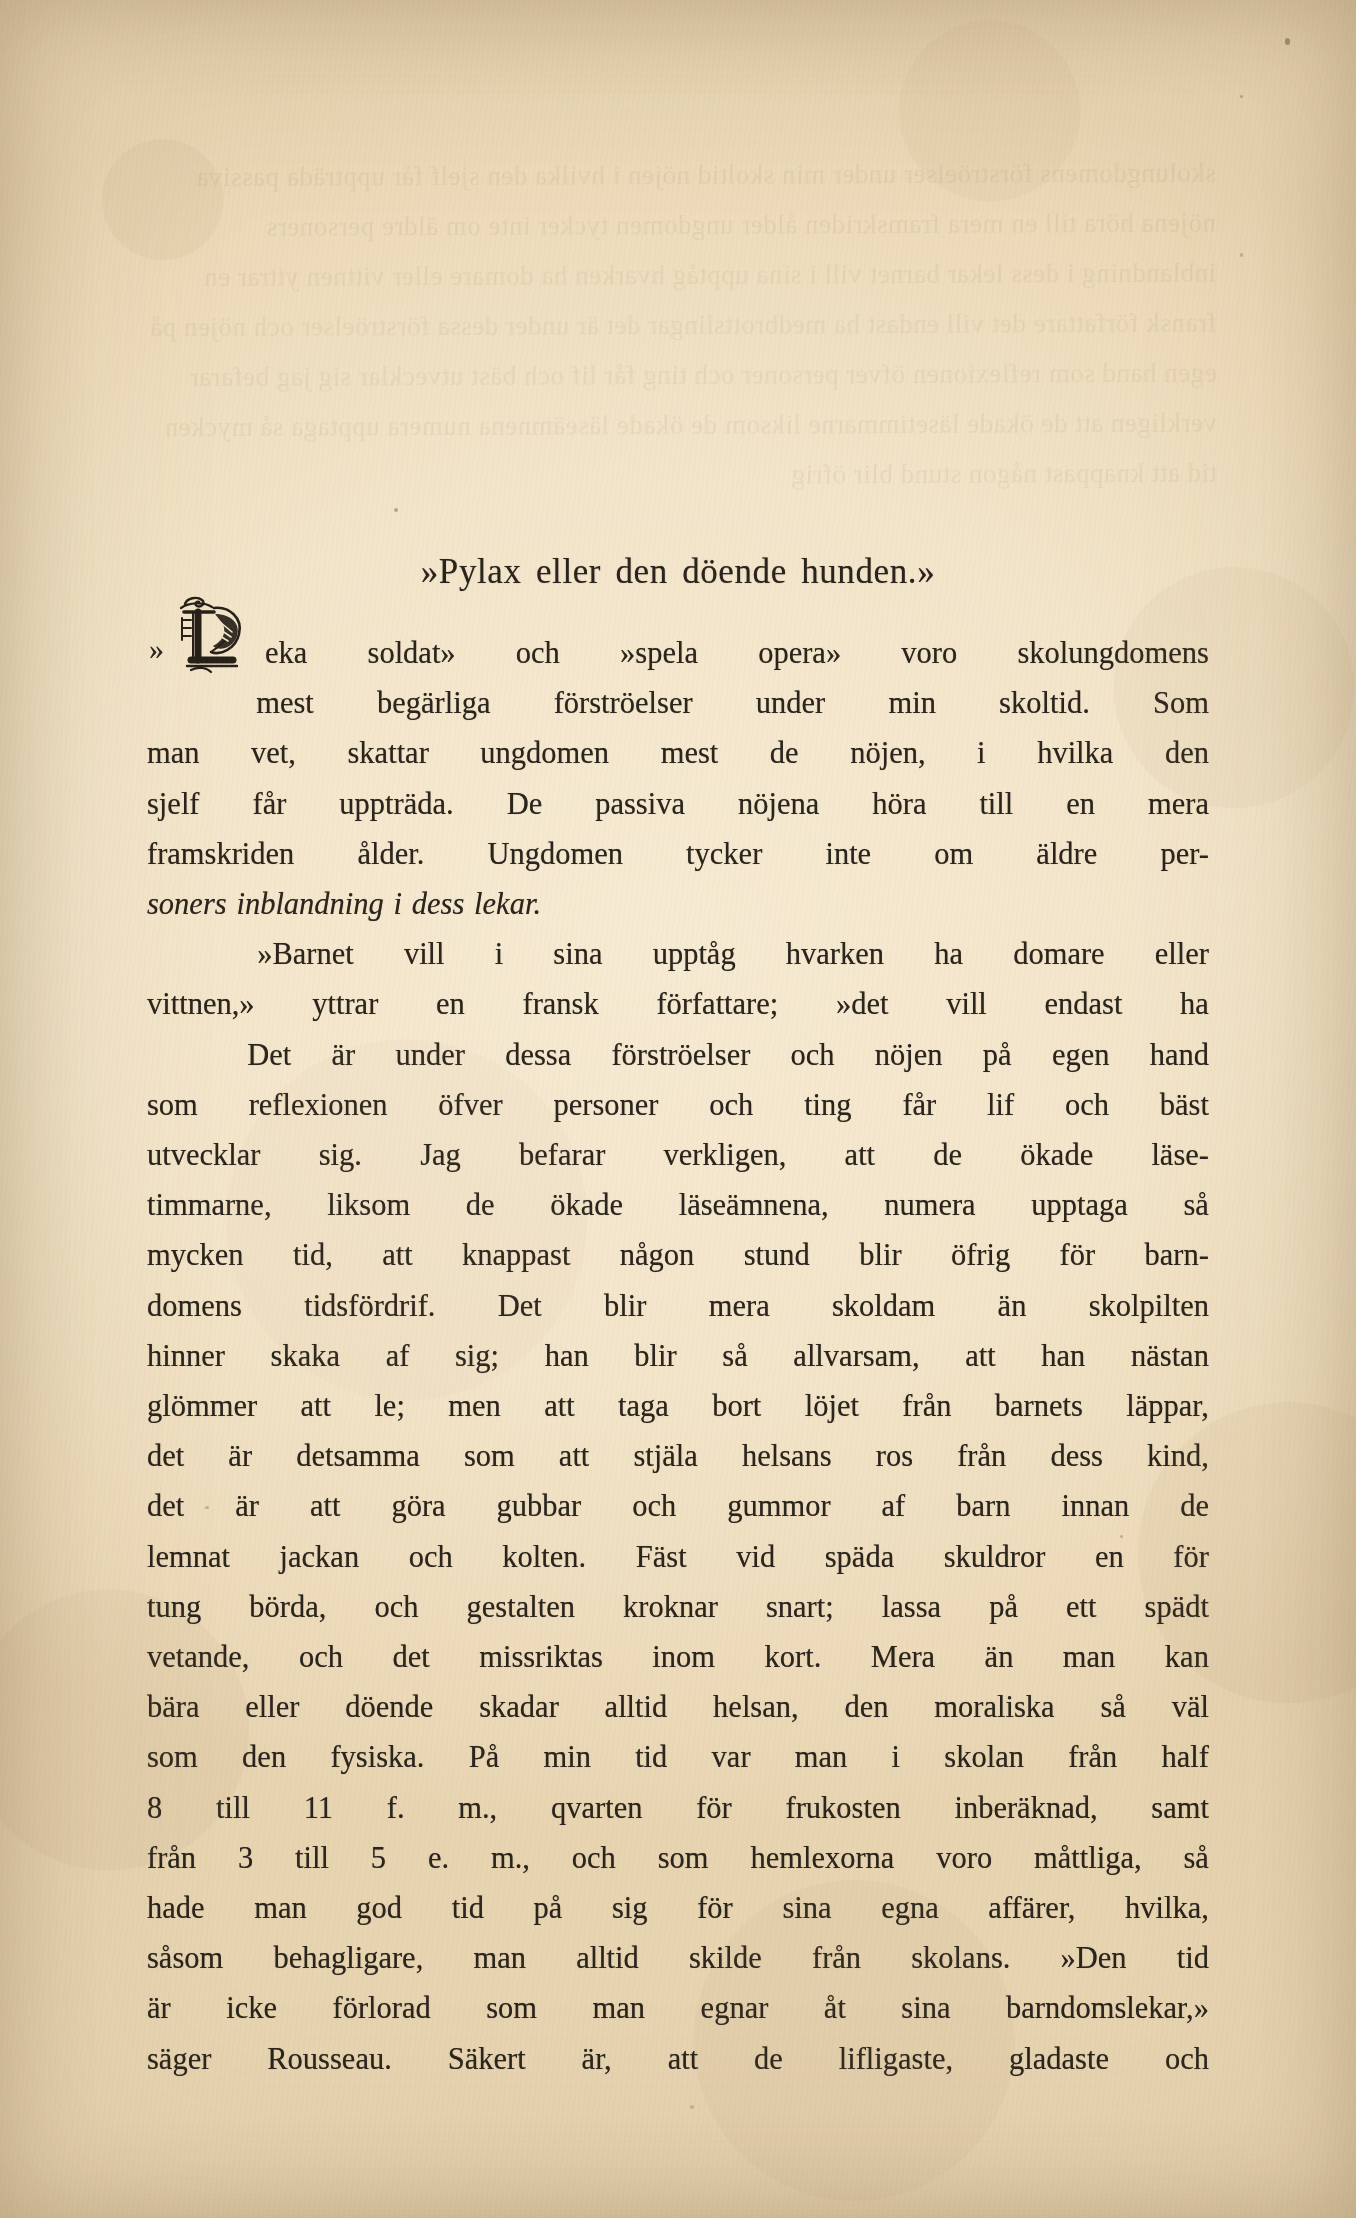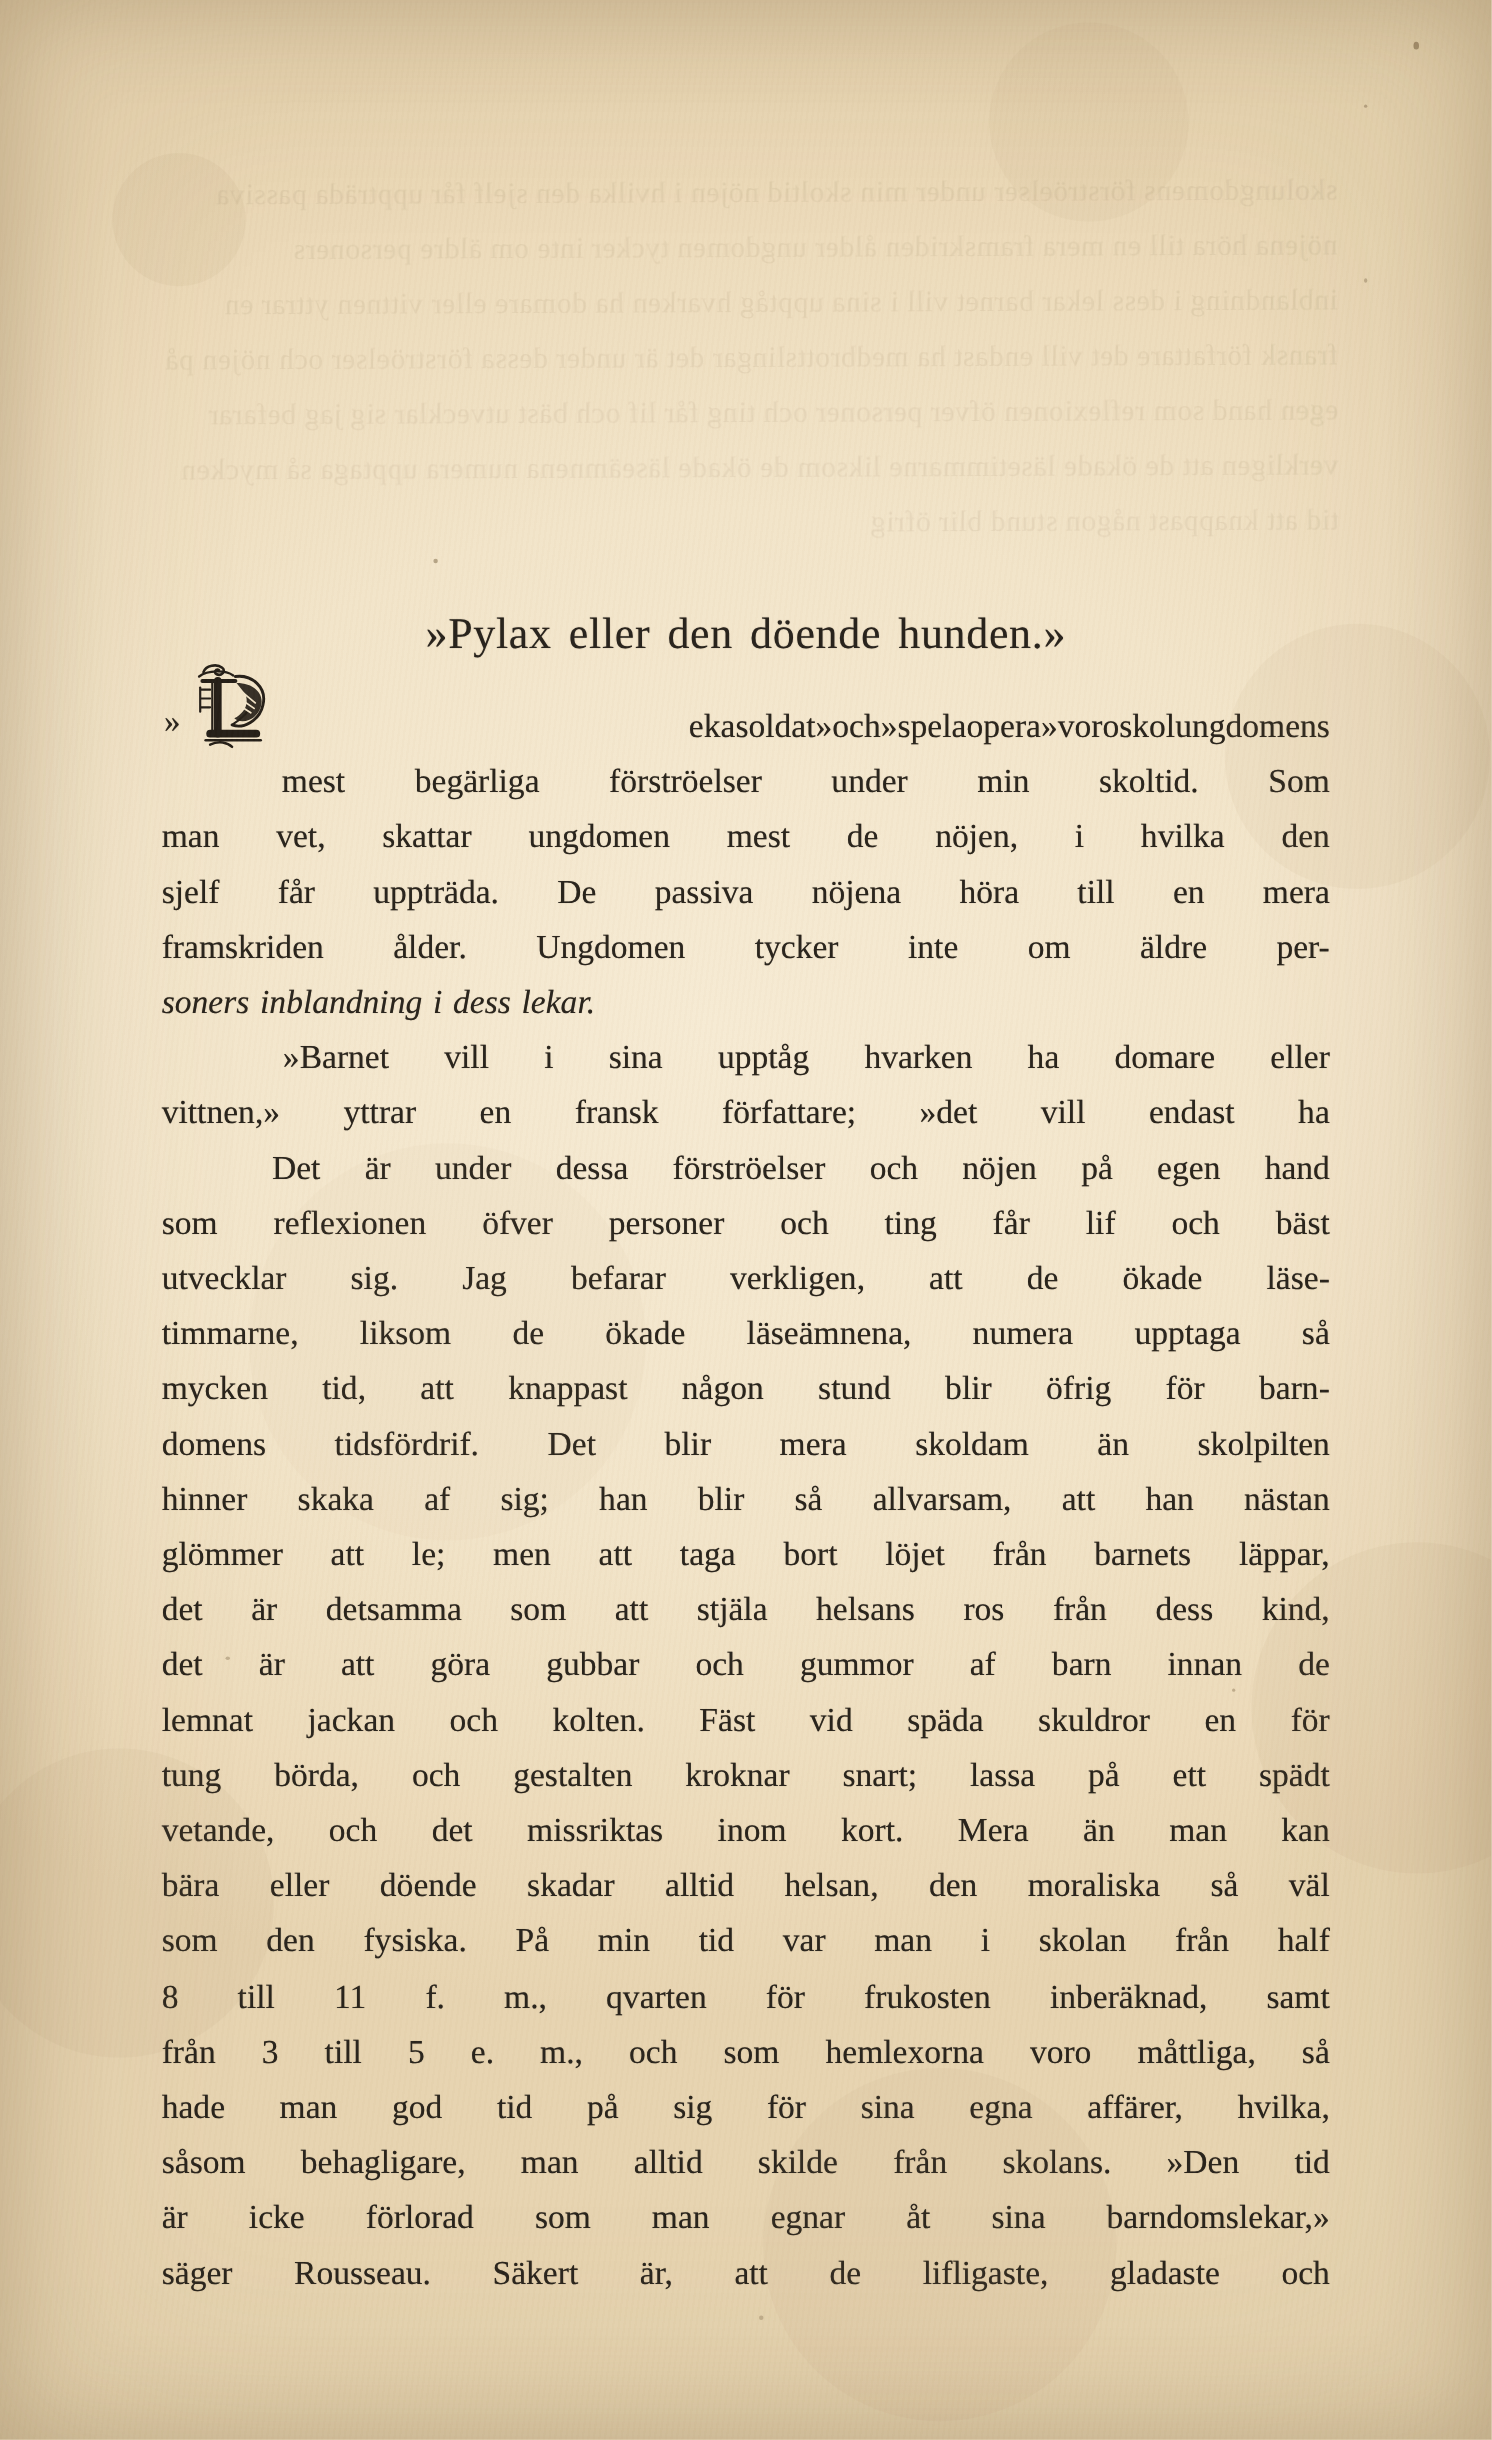--- a/index.html
+++ b/index.html
@@ -59,21 +59,21 @@
   }
   #content {
     position: absolute;
     left: 0; top: 0;
     width: 1356px;
   }
   #title {
     margin: 0;
     padding-top: 552px;
     text-align: center;
-    font-size: 40px;
+    font-size: 35px;
     font-weight: 400;
     letter-spacing: .6px;
     word-spacing: 5px;
     color: #25201a;
     text-shadow: 0 0 1px rgba(40,32,22,.45);
   }
   .body-block {
     width: 1062px;
     margin: 0 auto;
     padding-top: 36px;
@@ -119,21 +119,21 @@
     color: #26211a;
   }
   .dropcap-svg {
     position: absolute;
     left: 24px;
     bottom: -13px;
   }
   .fl-rest {
     flex: 1 1 auto;
     display: flex;
-    justify-content: flex-end;
+    justify-content: space-between;
   }
   .specks { position: absolute; inset: 0; pointer-events: none; }
   .speck { position: absolute; background: #6b5636; border-radius: 50%; opacity: .55; }
 </style>
 </head>
 <body>
 
 <div id="page">
 
   <div id="bleed">skolungdomens förströelser under min skoltid nöjen i hvilka den sjelf får uppträda passiva nöjena höra till en mera framskriden ålder ungdomen tycker inte om äldre personers inblandning i dess lekar barnet vill i sina upptåg hvarken ha domare eller vittnen yttrar en fransk författare det vill endast ha medbrottslingar det är under dessa förströelser och nöjen på egen hand som reflexionen öfver personer och ting får lif och bäst utvecklar sig jag befarar verkligen att de ökade läsetimmarne liksom de ökade läseämnena numera upptaga så mycken tid att knappast någon stund blir öfrig</div>

